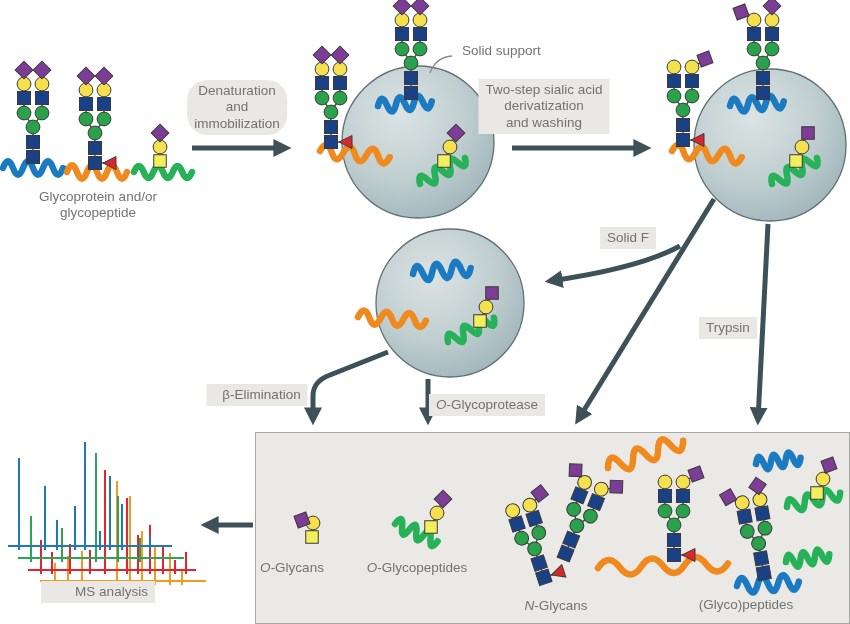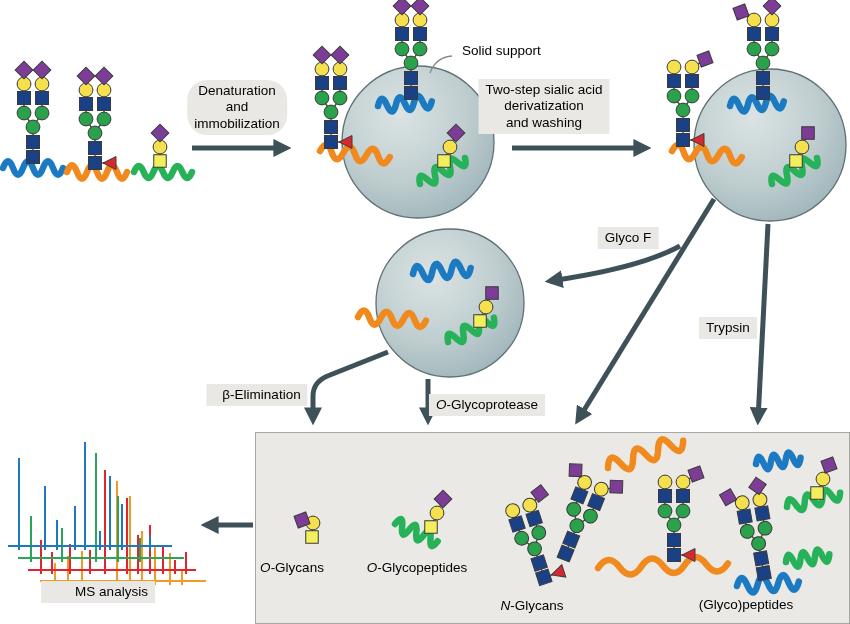--- a/index.html
+++ b/index.html
@@ -1,19 +1,19 @@
 <!DOCTYPE html>
 <html><head>
 <meta charset="utf-8">
 <style>
   html,body{margin:0;padding:0;background:#fff;}
   #stage{position:relative;width:850px;height:624px;background:#fff;overflow:hidden;
          font-family:"Liberation Sans",sans-serif;}
   #gfx{position:absolute;left:0;top:0;}
-  .lbl{position:absolute;font-size:13.5px;line-height:1.22;color:#000000;
+  .lbl{position:absolute;font-size:13.5px;line-height:1.22;color:#737373;
        white-space:pre-line;text-align:center;}
   .cx{transform:translateX(-50%);}
   .tag{background:#e9e8e4;padding:3px 7px;}
   .it{font-style:italic;}
   .plain{background:transparent;}
   .left{text-align:left;}
 </style>
 </head>
 <body>
 
@@ -357,41 +357,43 @@
           <line x1="75" y1="550" x2="75" y2="506" stroke="#1f78bf" stroke-width="2"></line>
           <line x1="85" y1="550" x2="85" y2="442" stroke="#1f78bf" stroke-width="2"></line>
           <line x1="100" y1="550" x2="100" y2="531" stroke="#1f78bf" stroke-width="2"></line>
           <line x1="110" y1="550" x2="110" y2="476" stroke="#1f78bf" stroke-width="2"></line>
           <line x1="122" y1="550" x2="122" y2="504" stroke="#1f78bf" stroke-width="2"></line>
           <line x1="150" y1="550" x2="150" y2="536" stroke="#1f78bf" stroke-width="2"></line>
         </g>
       </g>
     </svg>
 
+  <div class="lbl cx plain" style="left:98px;top:189px;">Glycoprotein and/or
+glycopeptide</div>
 
   <div class="lbl cx tag" style="left:237px;top:80px;border-radius:20px;">Denaturation
 and
 immobilization</div>
 
   <div class="lbl plain left" style="left:462px;top:43px;">Solid support</div>
 
   <div class="lbl cx tag" style="left:544px;top:79px;">Two-step sialic acid
 derivatization
 and washing</div>
 
-  <div class="lbl cx tag" style="left:628px;top:227px;">Glyco F</div>
+  <div class="lbl cx tag" style="left:628px;top:227px;">Solid F</div>
 
   <div class="lbl cx tag" style="left:728px;top:317px;">Trypsin</div>
 
   <div class="lbl cx tag" style="left:257px;top:384px;padding-left:16px;">β-Elimination</div>
 
   <div class="lbl cx tag" style="left:487px;top:394px;"><span class="it">O</span><span>-Glycoprotease</span></div>
 
   <div class="lbl cx tag" style="left:98px;top:581px;padding-left:34px;">MS analysis</div>
 
   <div class="lbl cx plain" style="left:292px;top:560px;text-align:right;"><span class="it">O</span><span>-Glycans</span></div>
 
   <div class="lbl cx plain" style="left:417px;top:560px;text-align:right;"><span class="it">O</span><span>-Glycopeptides</span></div>
 
-  <div class="lbl cx plain" style="left:532px;top:598px;"><span class="it">N</span><span>-Glycans</span></div>
+  <div class="lbl cx plain" style="left:556px;top:598px;"><span class="it">N</span><span>-Glycans</span></div>
 
   <div class="lbl cx plain" style="left:746px;top:597px;">(Glyco)peptides</div>
 </div>
 
 </body></html>

